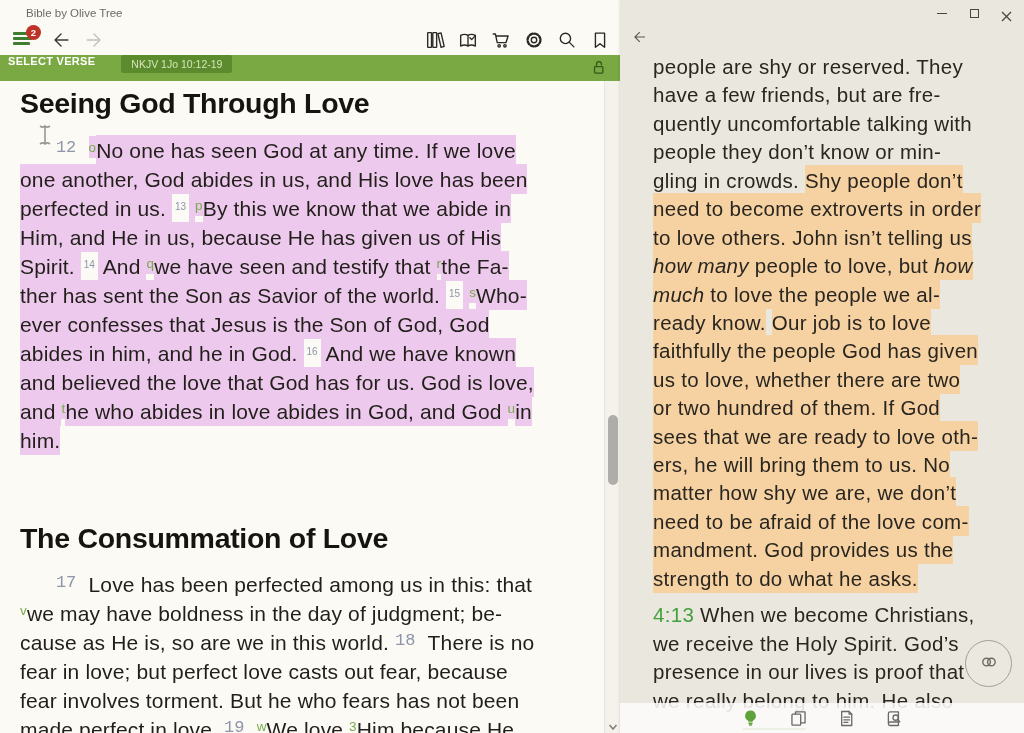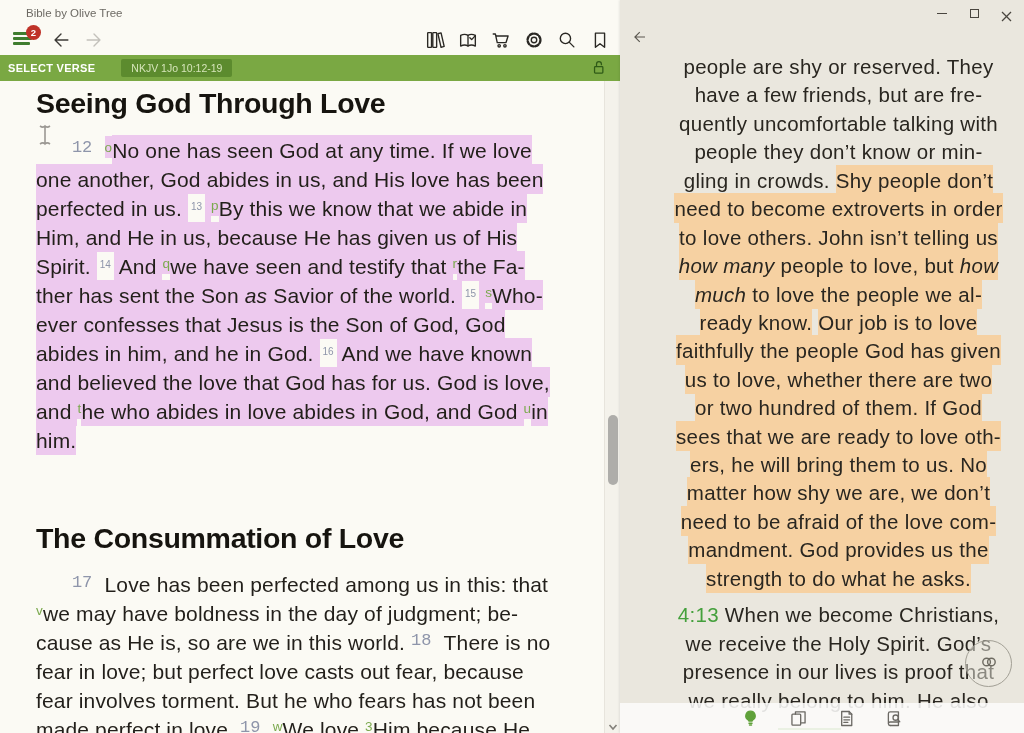--- a/index.html
+++ b/index.html
@@ -20,30 +20,30 @@
   .menu-bar.b3{top:13px;width:17px;}
   .menu-badge{position:absolute;left:13px;top:-4px;width:15px;height:15px;border-radius:50%;
     background:var(--badge_red);color:#fff;font-size:9.5px;font-weight:bold;
     display:flex;align-items:center;justify-content:center;}
   .nav-ic{position:absolute;top:4px;width:22px;height:22px;}
   .tool-icons{position:absolute;left:424px;top:4px;display:flex;gap:11px;}
   .tico{width:22px;height:22px;}
   svg.line-ic{stroke:#2a2824;fill:none;stroke-width:1.5;stroke-linecap:round;stroke-linejoin:round;width:100%;height:100%;}
   
   .selectbar{position:absolute;left:0;top:55px;width:620px;height:26px;background:var(--green_bar);
-    display:flex;align-items:center;}
+    display:flex;align-items:flex-start;}
   .sv-label{margin-left:8px;font-size:11px;font-weight:bold;color:#fff;letter-spacing:.3px;}
   .sv-pill{margin-left:26px;background:var(--pill_bg);color:var(--pill_text);font-size:10.5px;
     padding:3px 10px;border-radius:2px;cursor:pointer;}
   .sv-lock{position:absolute;right:12px;top:3px;width:19px;height:19px;}
   .sv-lock svg{stroke:#2f5a17;fill:none;stroke-width:1.6;width:100%;height:100%;}
   
   .left-content{position:absolute;left:0;top:81px;width:604px;height:652px;overflow:hidden;
     padding:5px 0 0 20px;box-sizing:border-box;
-    font-size:21px;line-height:29px;letter-spacing:.15px;color:var(--text_left);white-space:pre;margin-left:16px;}
+    font-size:21px;line-height:29px;letter-spacing:.15px;color:var(--text_left);white-space:pre;}
   .left-content .bheading{font-size:28.5px;line-height:34px;font-weight:600;letter-spacing:-0.3px;
     color:#16140f;margin-bottom:15px;}
   .tline{height:29px;}
   .right-content .tline{height:28.4px;}
   .hlL{background:var(--hl_pink);padding:3.5px 0;}
   .hlR{background:var(--hl_orange);padding:3.5px 0;}
   .vn{font-size:17px;color:var(--verse_num);position:relative;top:-5px;letter-spacing:0;margin-right:2px;font-family:Liberation Mono, monospace;}
   .vnb{font-size:10px;color:var(--verse_num);position:relative;top:-5px;letter-spacing:0;
     background:var(--left_bg);padding:4px 3px;}
   .xr{font-size:13.5px;color:var(--xref);position:relative;top:-6px;}
@@ -70,21 +70,21 @@
   .right-header{position:absolute;left:0;top:26px;width:404px;height:26px;}
   .rh-back{position:absolute;left:10px;top:2px;width:18px;height:18px;}
   .rh-back svg{stroke:#5a574f;fill:none;stroke-width:1.5;width:100%;height:100%;}
   .rh-title{position:absolute;left:38px;top:5px;font-size:11.5px;white-space:nowrap;}
   .rh-ref{font-weight:bold;color:#37342e;}
   .rh-book{color:#8b877d;}
   .rh-chevron{display:inline-block;width:10px;height:10px;margin-left:4px;vertical-align:-1px;}
   .rh-chevron svg{stroke:#8b877d;fill:none;stroke-width:1.5;width:100%;height:100%;}
   .right-content{position:absolute;left:0;top:52px;width:404px;height:681px;overflow:hidden;
     padding:1px 0 0 33px;box-sizing:border-box;
-    font-size:20.5px;line-height:28.4px;letter-spacing:.3px;color:var(--text_right);white-space:pre;text-align:center;}
+    font-size:20.5px;line-height:28.4px;letter-spacing:.3px;color:var(--text_right);white-space:pre;}
   .bottom-toolbar{position:absolute;left:0;bottom:0;width:404px;height:30px;
     background:rgba(252,252,250,.88);display:flex;align-items:center;justify-content:center;gap:27px;}
   .btico{width:21px;height:21px;cursor:pointer;}
   .btico svg{stroke:#6b6964;fill:none;stroke-width:1.5;stroke-linecap:round;stroke-linejoin:round;width:100%;height:100%;}
   .btico.bulb svg{stroke:#5fa13a;}
   .fab{position:absolute;left:345px;top:640px;width:45px;height:45px;border-radius:50%;
     border:1px solid #a29f95;background:rgba(236,233,224,.5);display:flex;align-items:center;justify-content:center;cursor:pointer;}
   .fab svg{stroke:#6e6b62;fill:none;stroke-width:1.4;width:24px;height:24px;}
 </style>
 </head>

